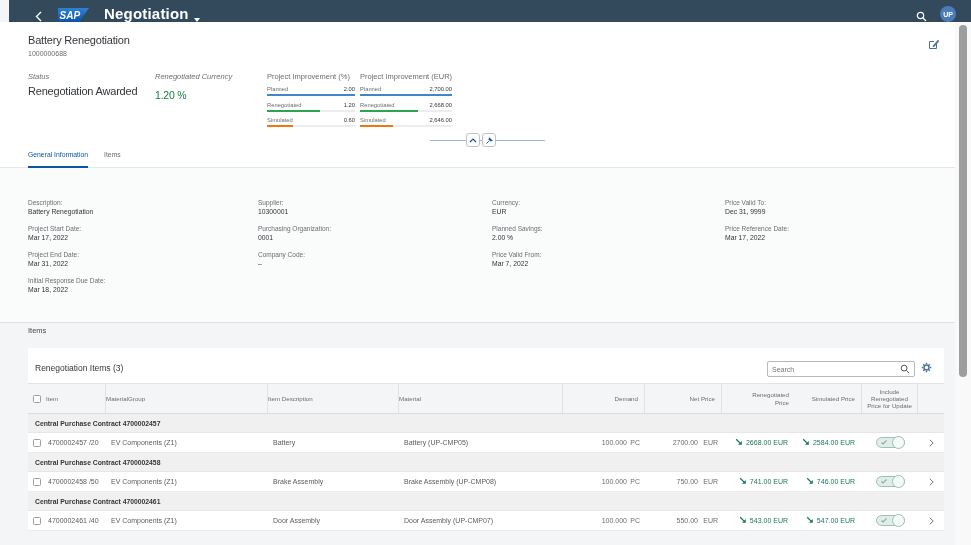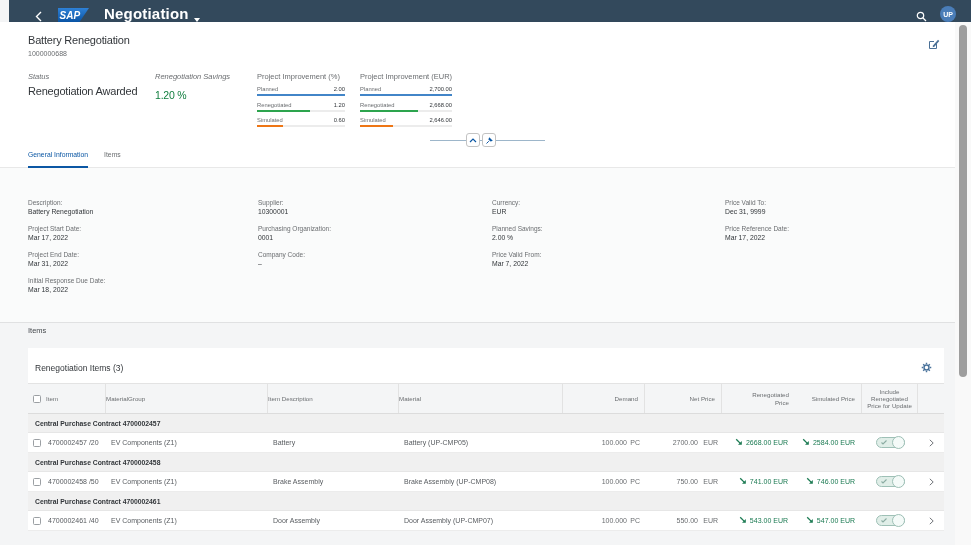--- a/index.html
+++ b/index.html
@@ -129,24 +129,24 @@
       <svg width="12" height="12" viewBox="0 0 12 12">
           <path d="M1.5 3.5 h4.5 M1.5 3.5 v7 h7 v-4.5" fill="none" stroke="#4a7096" stroke-width="1"></path>
           <path d="M5 7.5 L10 1.8 L11.3 3.1 L6.4 8.8 L4.7 9.2 Z" fill="#4a7096"></path>
         </svg>
     </div>
     <div class="blk" style="left:28px">
       <div class="kpi-lbl">Status</div>
       <div class="kpi-val">Renegotiation Awarded</div>
     </div>
     <div class="blk" style="left:155px">
-      <div class="kpi-lbl">Renegotiation Savings</div>
+      <div class="kpi-lbl">Renegotiated Currency</div>
       <div class="kpi-val green">1.20 %</div>
     </div>
-    <div class="chart" style="left:257px;width:88px">
+    <div class="chart" style="left:267px;width:88px">
         <div class="c-title">Project Improvement (%)</div>
         <div class="c-line">
           <span class="c-lbl">Planned</span>
           <span class="c-val">2.00</span>
         </div>
         <div class="c-track">
           <div class="c-fill" style="width: 100%; background: rgb(66, 133, 200);"></div>
         </div>
         <div class="c-line">
           <span class="c-lbl">Renegotiated</span>
@@ -266,20 +266,27 @@
         <div class="fpair">
           <div class="flbl">Price Reference Date:</div>
           <div class="fval">Mar 17, 2022</div>
         </div>
       </div>
     <div class="sec-title">Items</div>
 
     <div class="panel">
       <div class="toolbar">
         <div class="t-title">Renegotiation Items (3)</div>
+        <div class="search">
+          <input placeholder="Search" style="">
+          <svg width="10" height="10" viewBox="0 0 11 11">
+              <circle cx="4.5" cy="4.5" r="3.2" fill="none" stroke="#51565b" stroke-width="1.1"></circle>
+              <line x1="7" y1="7" x2="10" y2="10" stroke="#51565b" stroke-width="1.1"></line>
+            </svg>
+        </div>
         <div class="gear">
           <svg width="11" height="11" viewBox="0 0 12 12">
               <g stroke="#49729b" stroke-width="1.6">
                 <circle cx="6" cy="6" r="2.7" fill="none"></circle>
                 <path d="M6 0.8 V2.2 M6 9.8 V11.2 M0.8 6 H2.2 M9.8 6 H11.2 M2.4 2.4 L3.4 3.4 M8.6 8.6 L9.6 9.6 M9.6 2.4 L8.6 3.4 M3.4 8.6 L2.4 9.6"></path>
               </g>
             </svg>
         </div>
       </div>
       <div class="grid thead">

